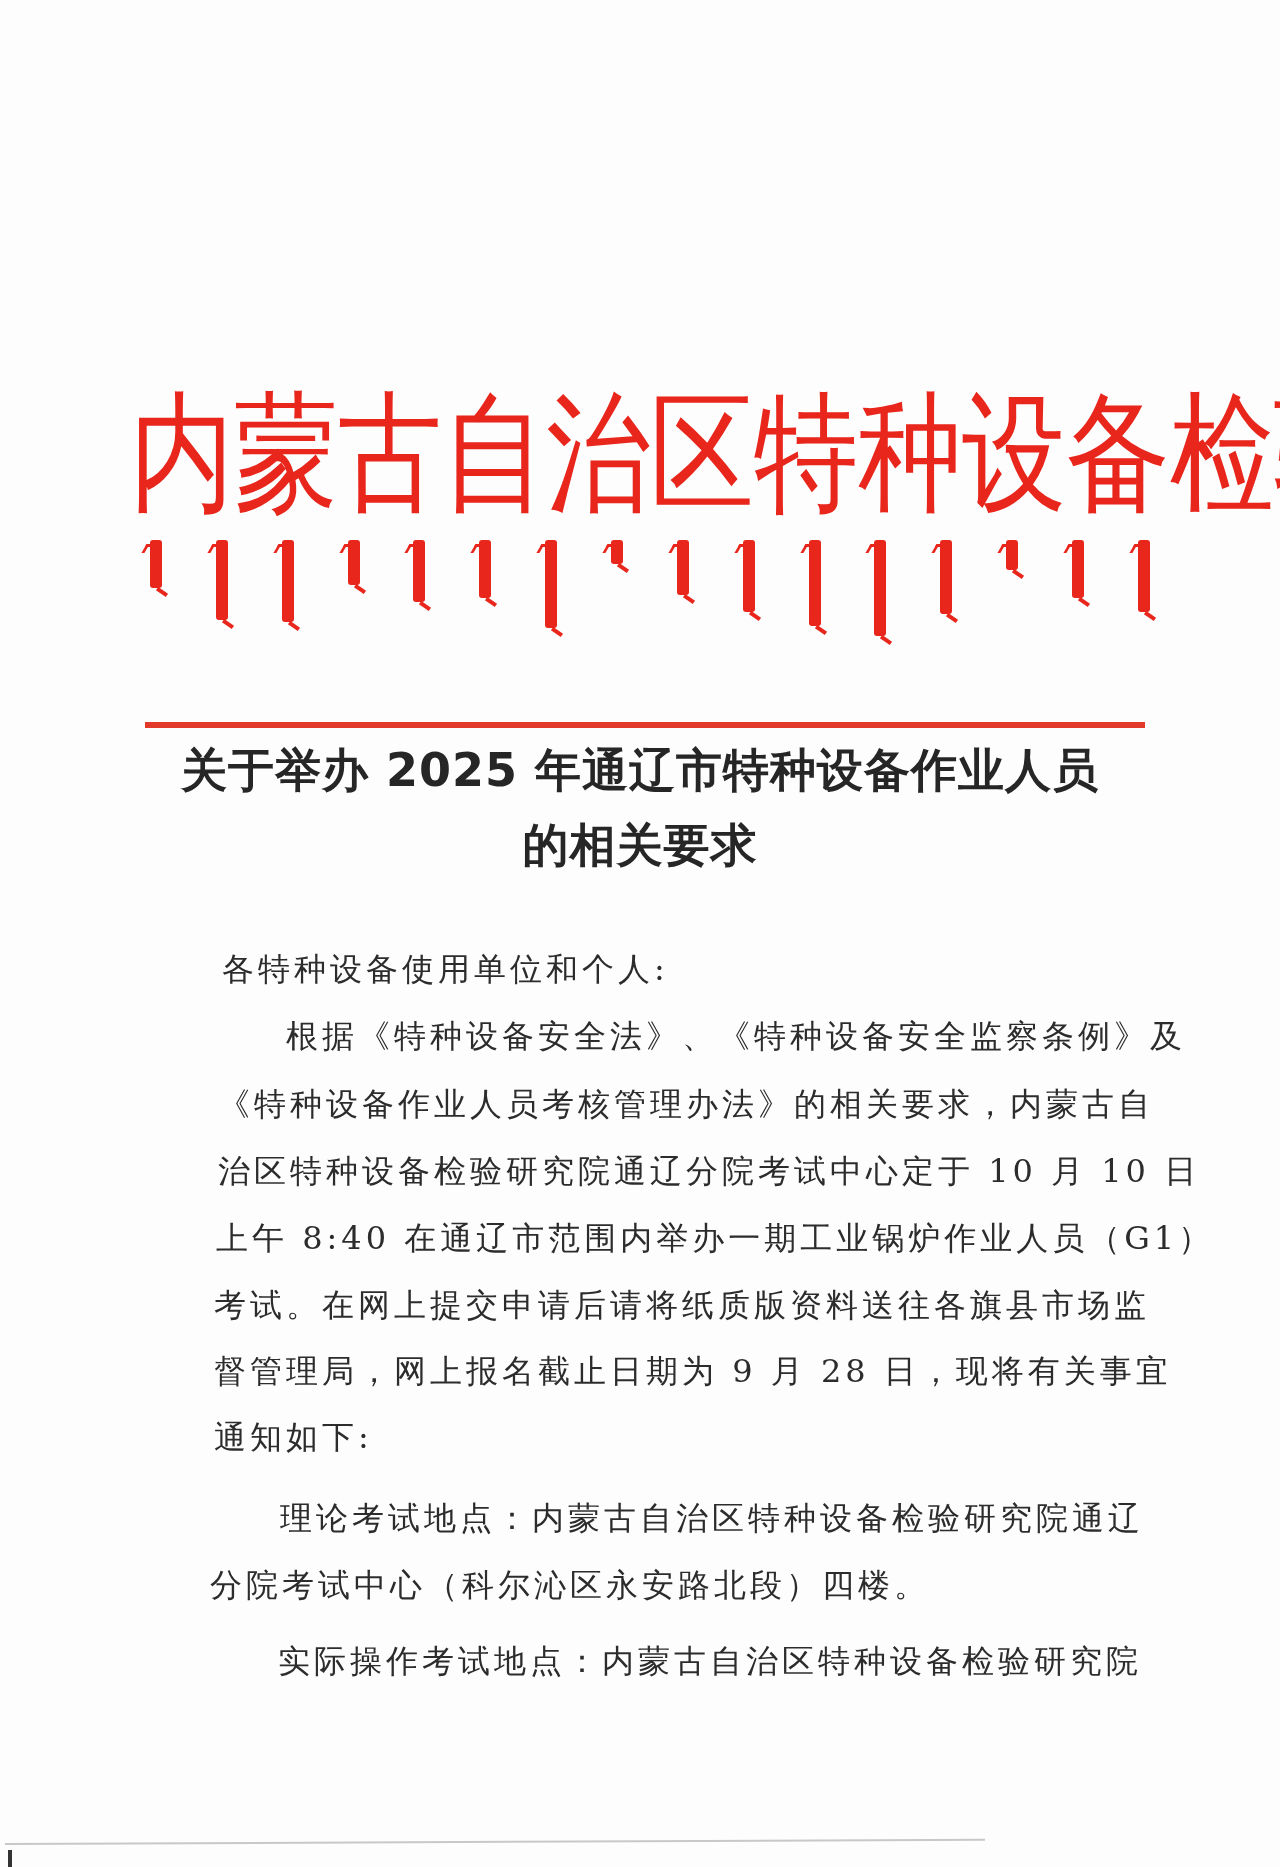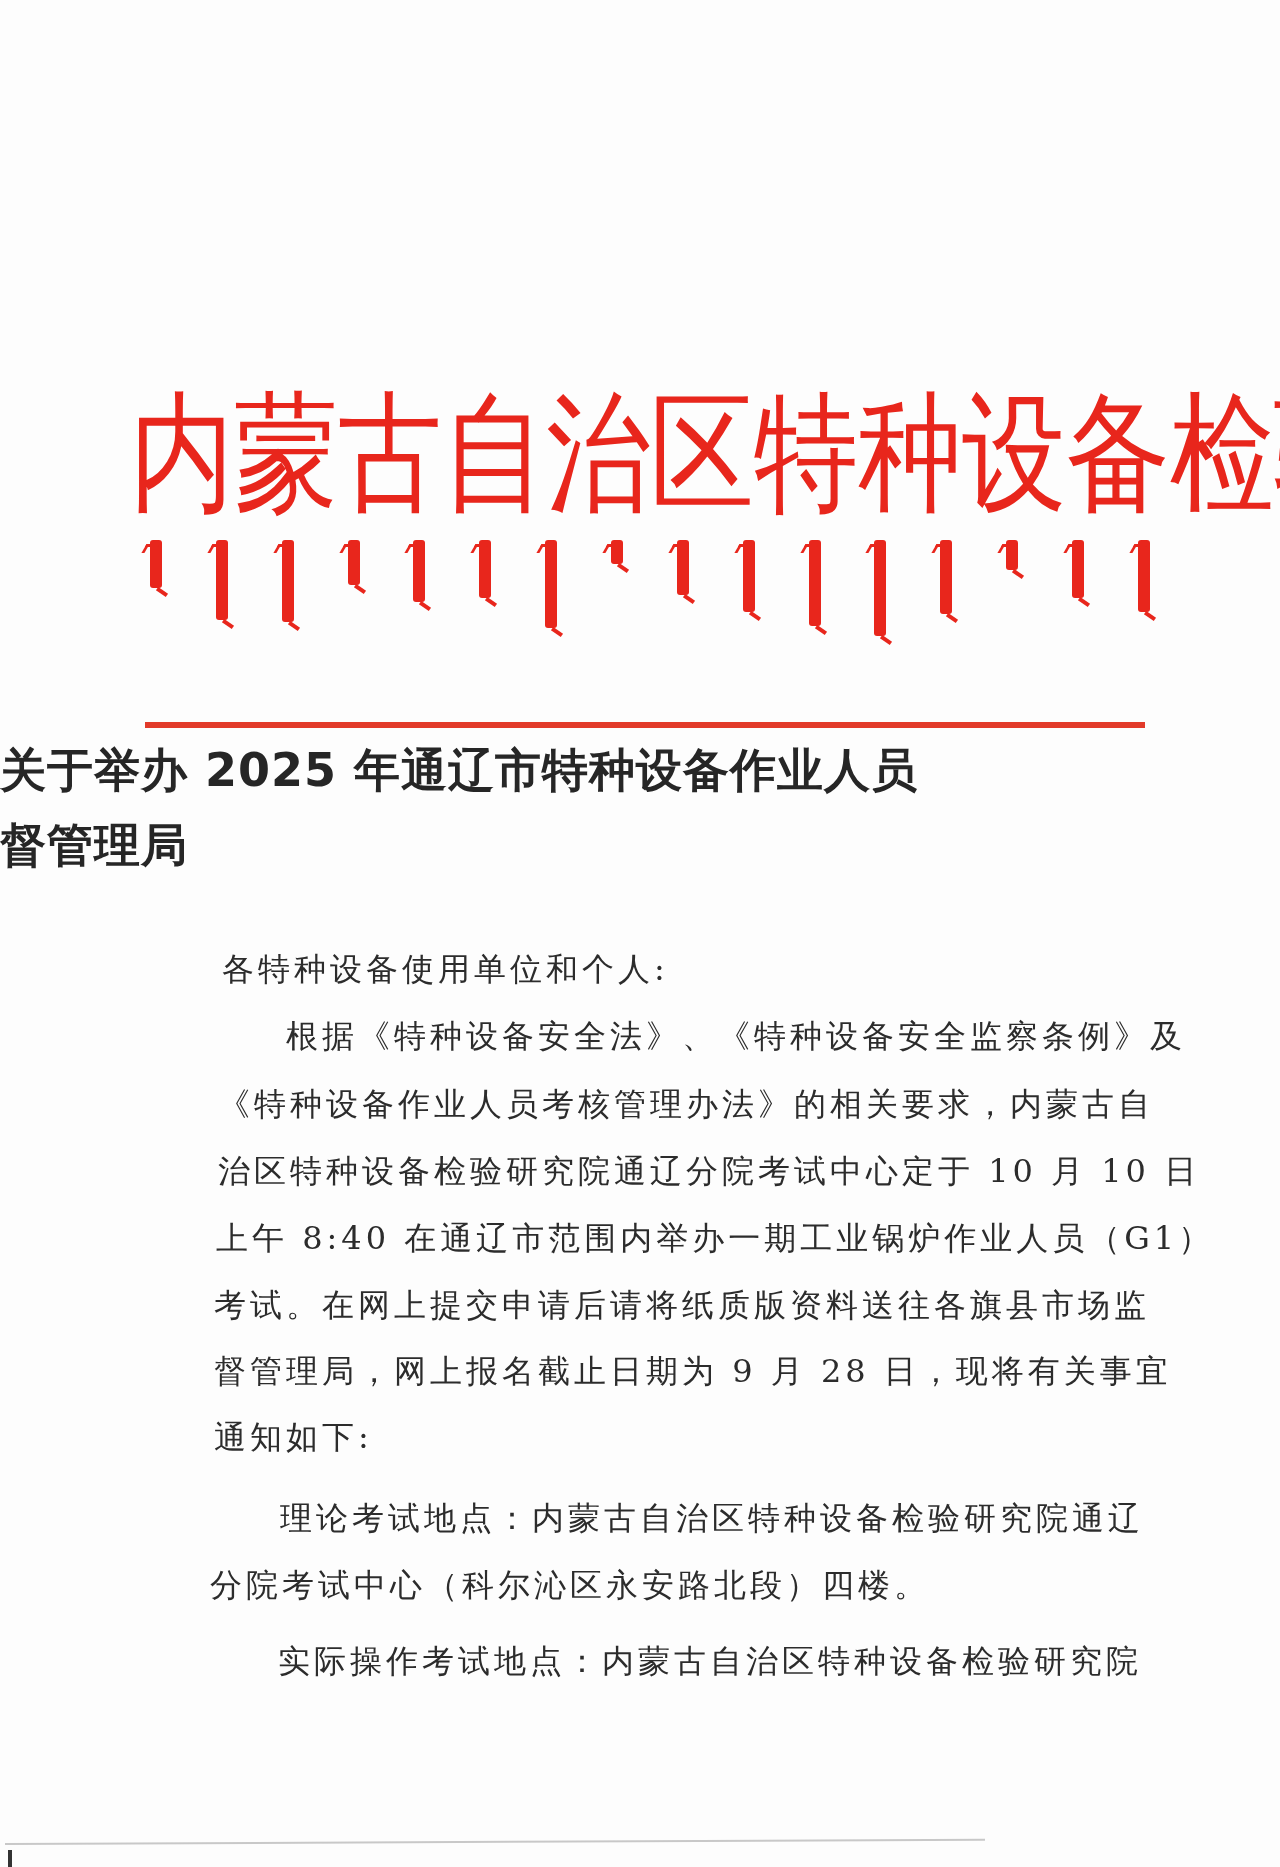--- a/index.html
+++ b/index.html
@@ -24,21 +24,21 @@
     border-top: 3px solid #e8261c; border-left: 3px solid #e8261c; transform: skewX(-30deg);
   }
   .mongol-word::after {
     content: ""; position: absolute; left: 6px; bottom: -6px; width: 12px; height: 4px;
     background: #e8261c; transform: rotate(35deg);
   }
   .red-rule {
     position: absolute; left: 145px; top: 722px; width: 1000px; height: 6px; background: #e23a2a;
   }
   .doc-title {
-    position: absolute; left: 0; width: 1280px; text-align: left;
+    position: absolute; left: 0; width: 1280px; text-align: center;
     font-family: "DejaVu Sans", sans-serif; font-weight: bold; font-size: 46px; color: #262626;
     letter-spacing: 1px;
   }
   .doc-title.l1 { top: 740px; }
   .doc-title.l2 { top: 815px; }
   .body-text {
     position: absolute; left: 0; width: 1280px;
     font-size: 32px; color: #2c2c2c; letter-spacing: 4px; white-space: nowrap;
   }
   .footer-line {
@@ -83,21 +83,21 @@
   <div class="mongol-word" style="height:96px"></div>
   <div class="mongol-word" style="height:74px"></div>
   <div class="mongol-word" style="height:30px"></div>
   <div class="mongol-word" style="height:58px"></div>
   <div class="mongol-word" style="height:72px"></div>
 </div>
 
 <div class="red-rule"></div>
 
 <div class="doc-title l1">关于举办 2025 年通辽市特种设备作业人员</div>
-<div class="doc-title l2">督管理局</div>
+<div class="doc-title l2">的相关要求</div>
 
 <div class="body-text" style="top:948px; padding-left:222px;">各特种设备使用单位和个人:</div>
 
 <div class="body-text" style="top:1015px; padding-left:286px;">根据《特种设备安全法》、《特种设备安全监察条例》及</div>
 <div class="body-text" style="top:1083px; padding-left:218px;">《特种设备作业人员考核管理办法》的相关要求，内蒙古自</div>
 <div class="body-text" style="top:1150px; padding-left:218px;">治区特种设备检验研究院通辽分院考试中心定于 10 月 10 日</div>
 <div class="body-text" style="top:1217px; padding-left:216px;">上午 8:40 在通辽市范围内举办一期工业锅炉作业人员（G1）</div>
 <div class="body-text" style="top:1284px; padding-left:214px;">考试。在网上提交申请后请将纸质版资料送往各旗县市场监</div>
 <div class="body-text" style="top:1350px; padding-left:214px;">督管理局，网上报名截止日期为 9 月 28 日，现将有关事宜</div>
 <div class="body-text" style="top:1416px; padding-left:214px;">通知如下:</div>

